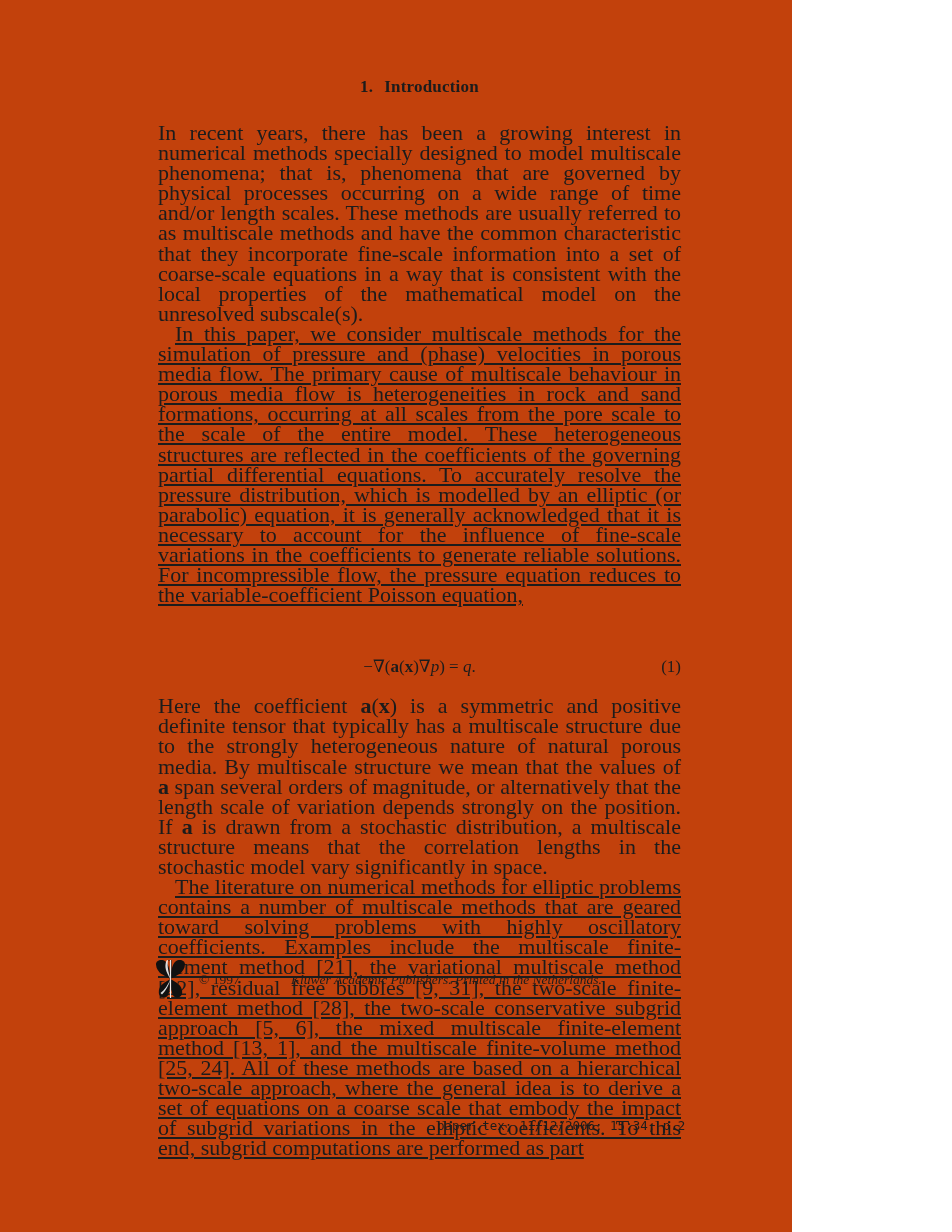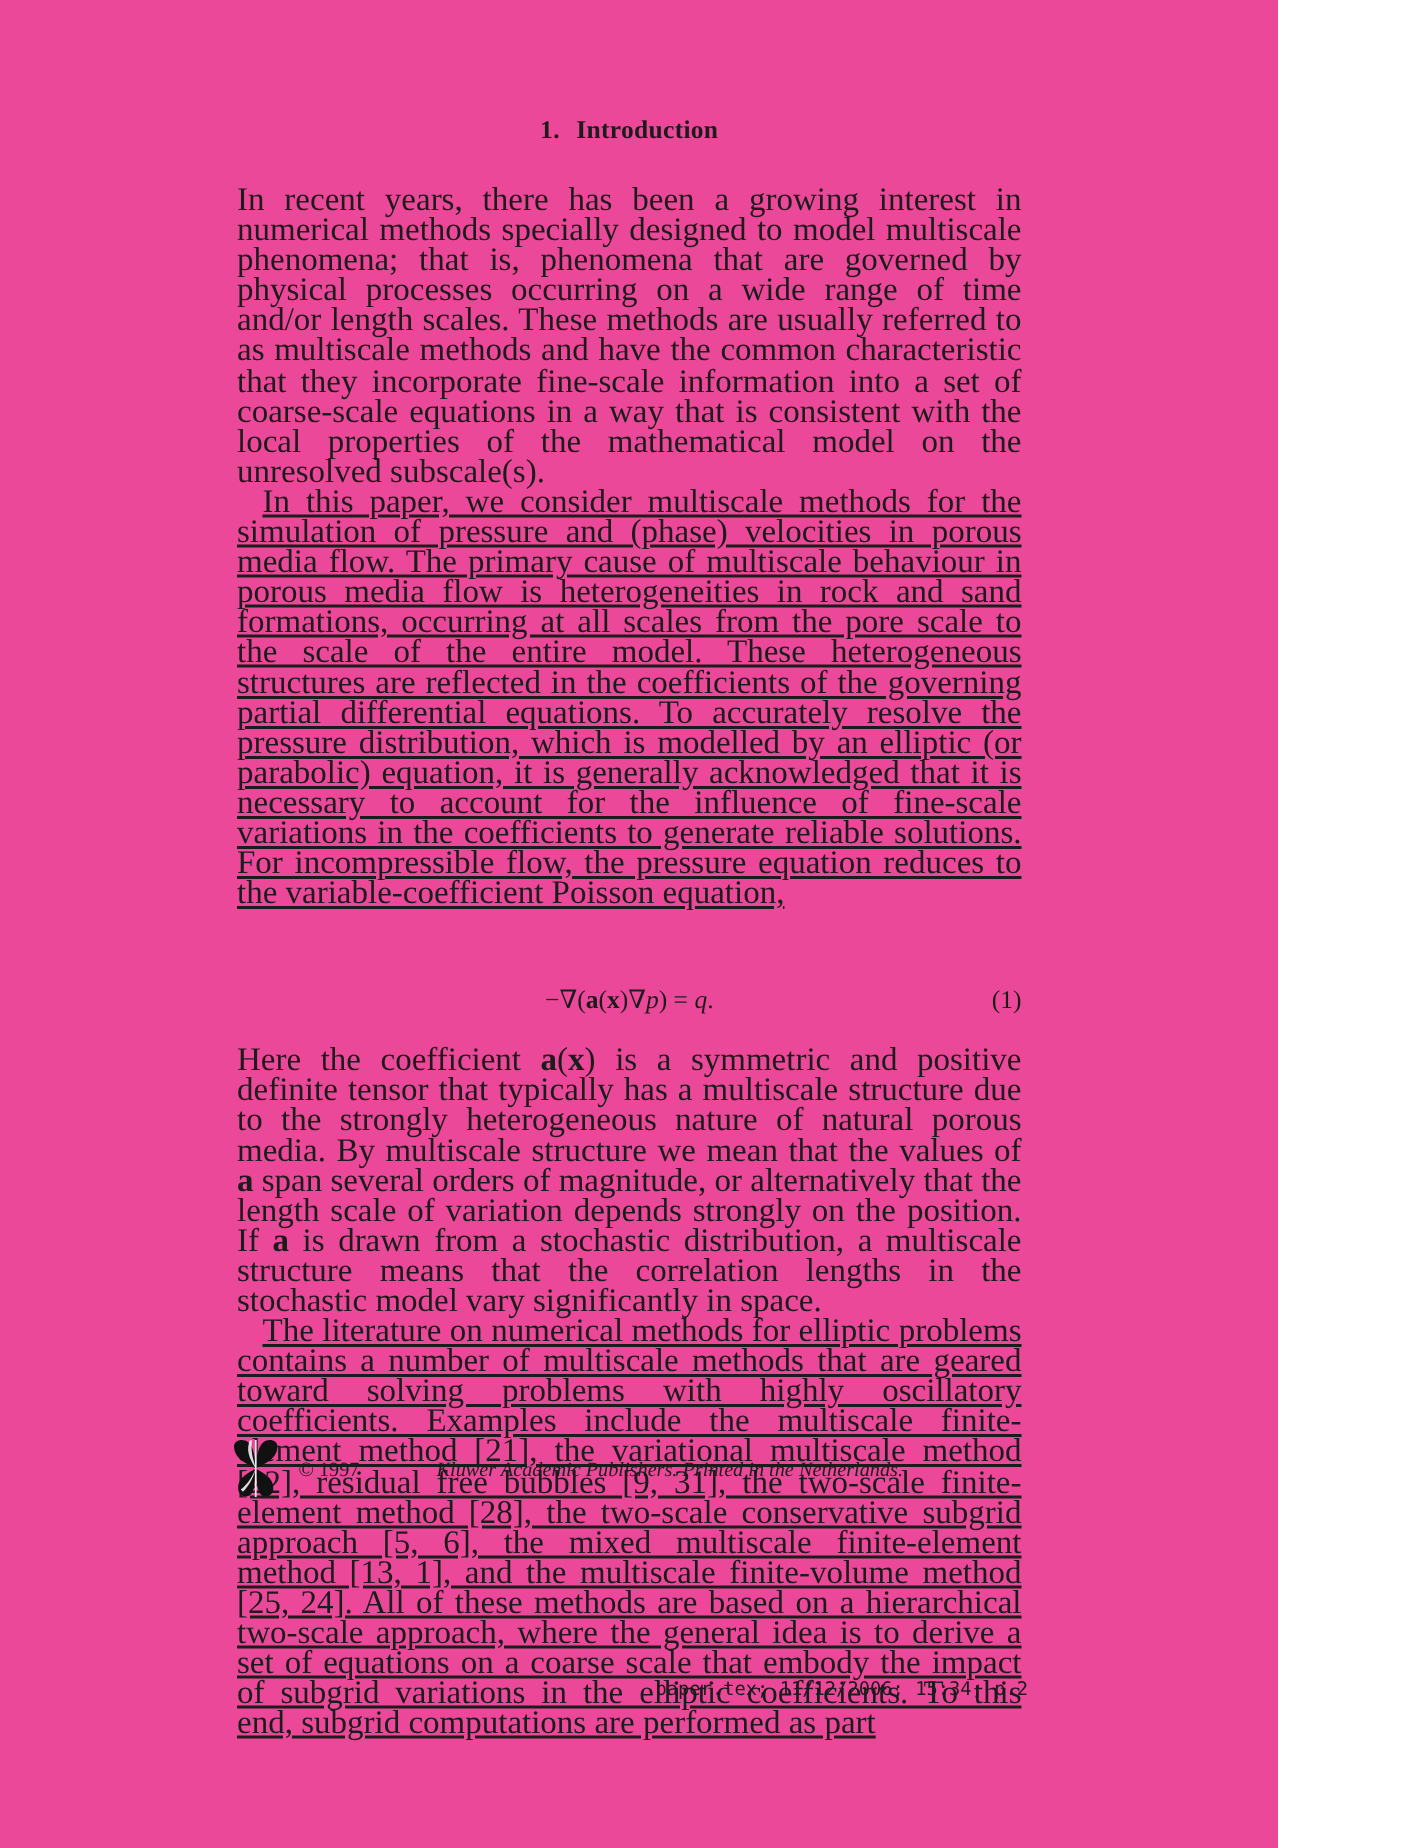--- a/index.html
+++ b/index.html
@@ -1,21 +1,21 @@
 <!DOCTYPE html>
 <html><head>
 <meta charset="utf-8">
 <style>
   * { margin: 0; padding: 0; box-sizing: border-box; }
   html, body { background: #ffffff; }
   .page {
     position: relative;
-    width: 852px;
+    width: 792px;
     height: 1232px;
-    background: #ec4899;
+    background: #c2410c;
     overflow: hidden;
     font-family: "Liberation Serif", "DejaVu Serif", serif;
     color: #1c1c1c;
   }
   .content {
     position: absolute;
     left: 158px;
     top: 77px;
     width: 523px;
   }

